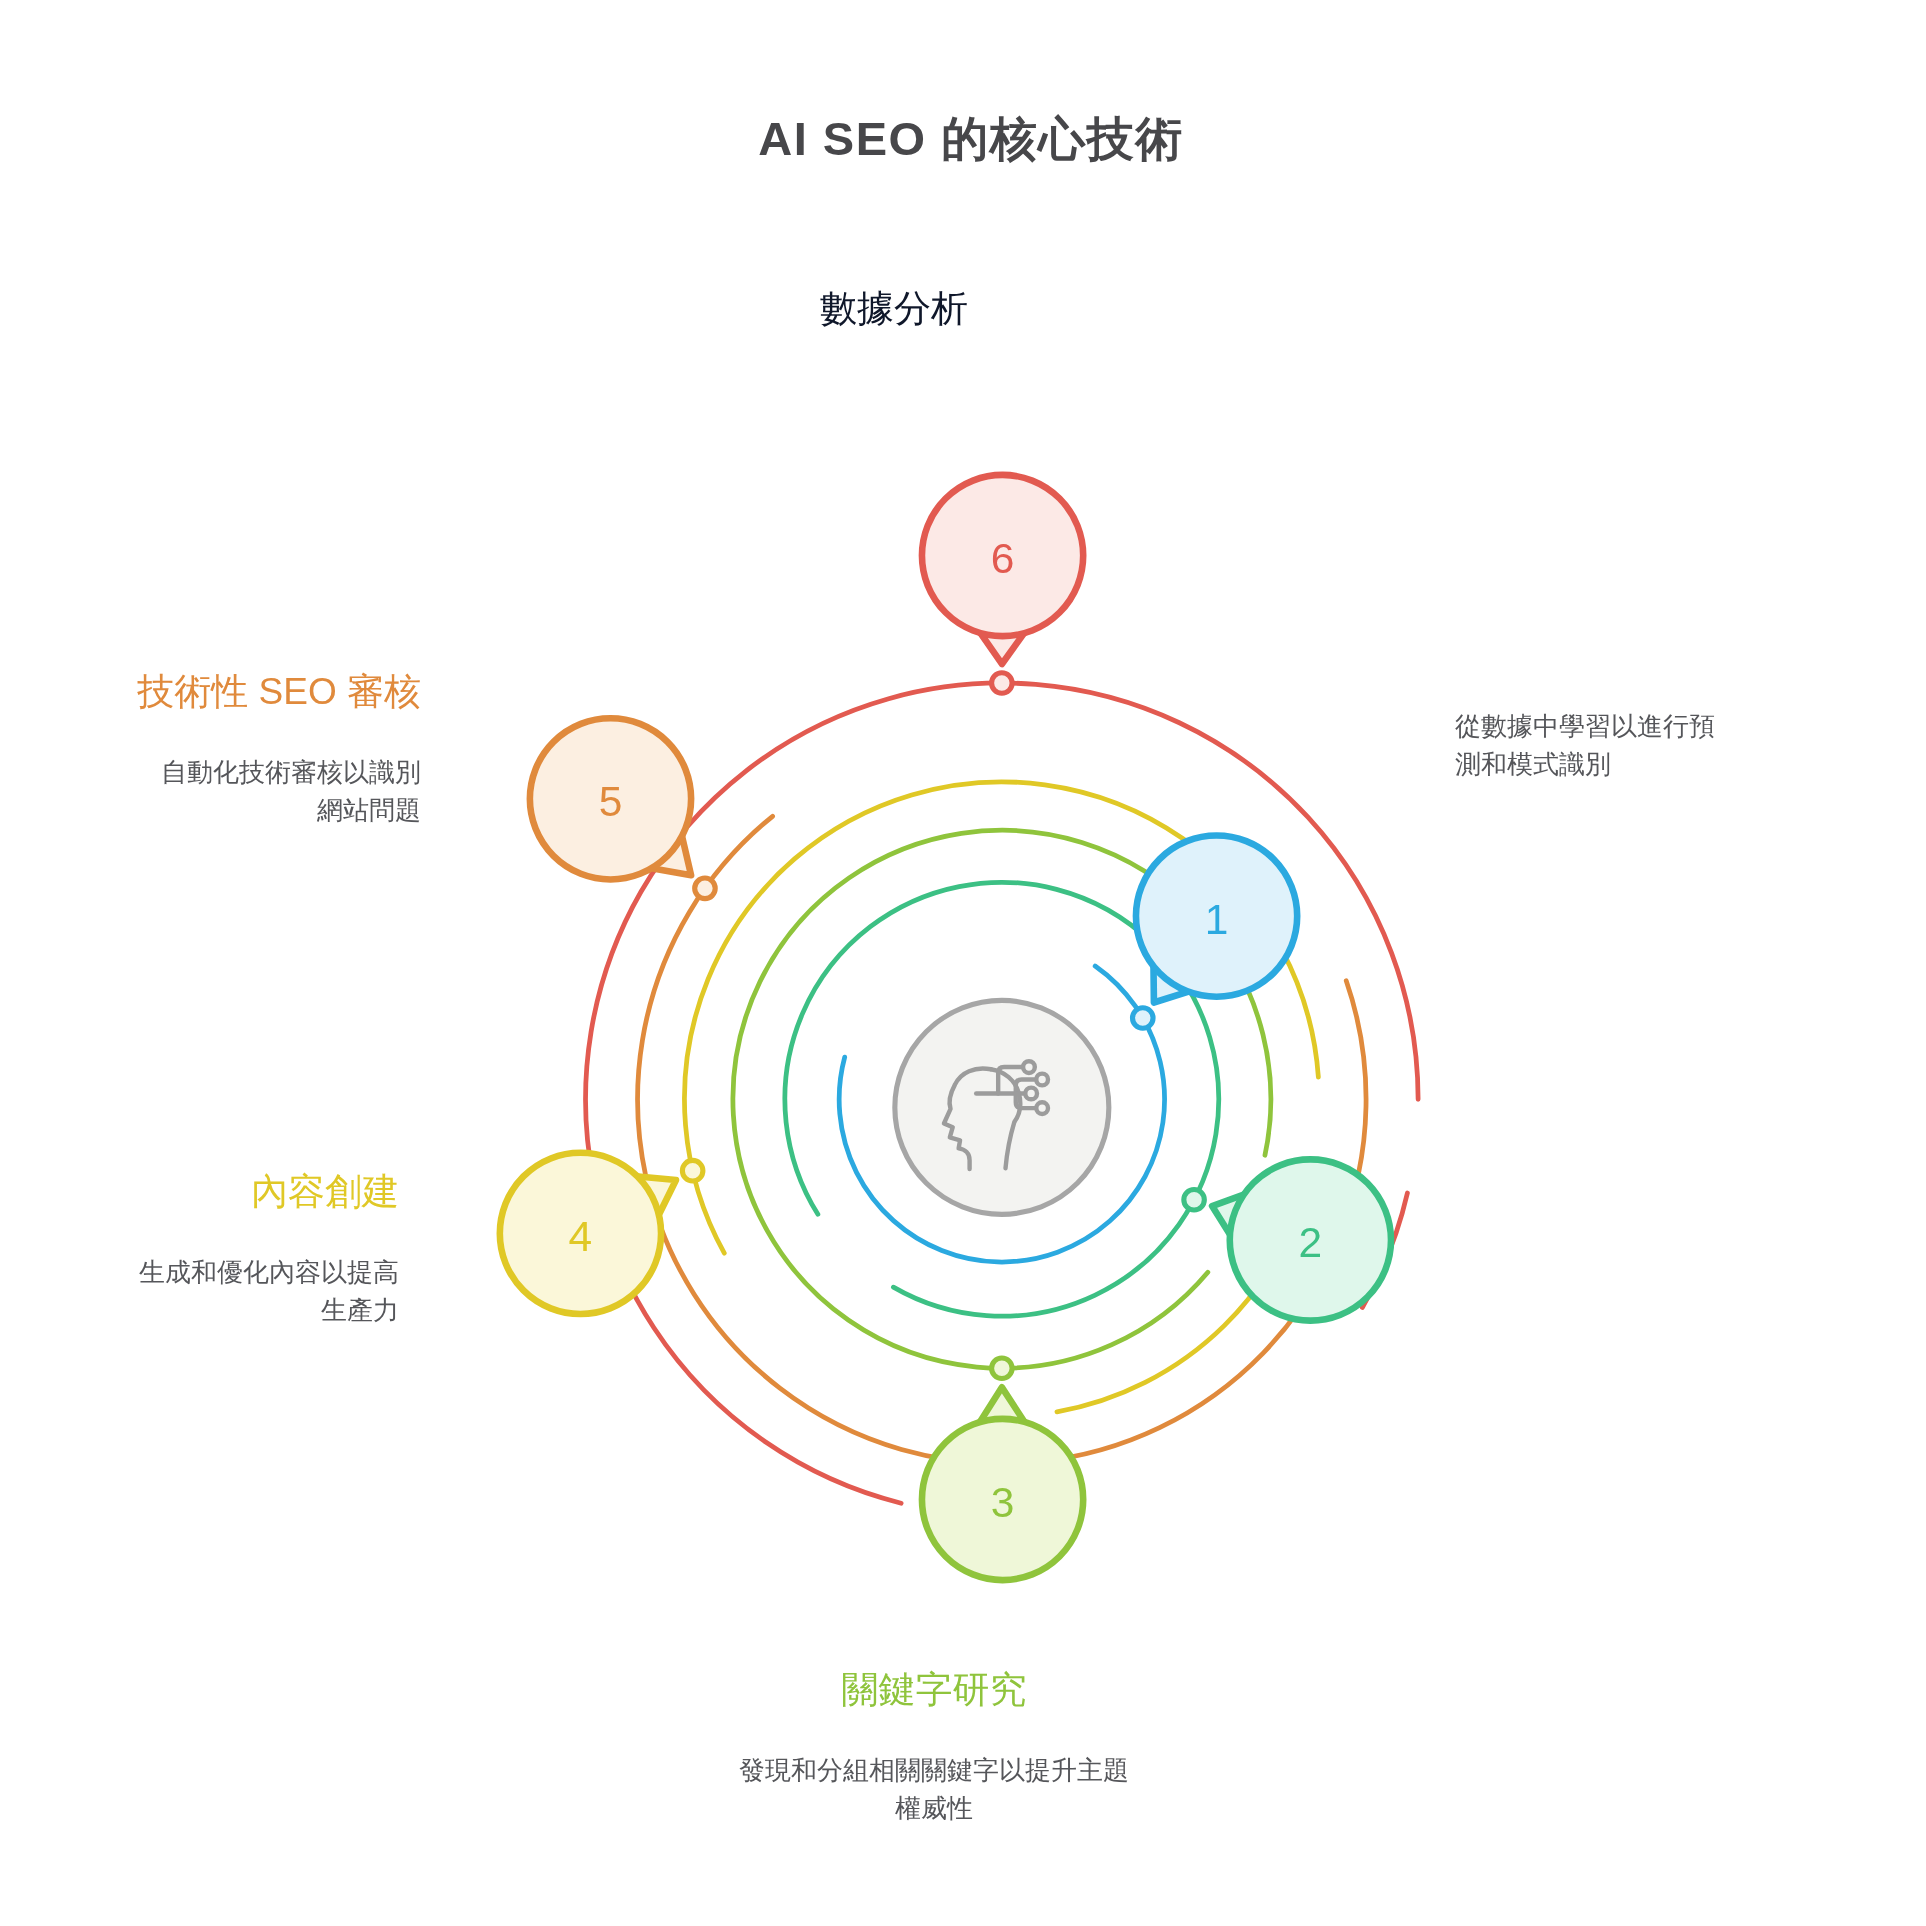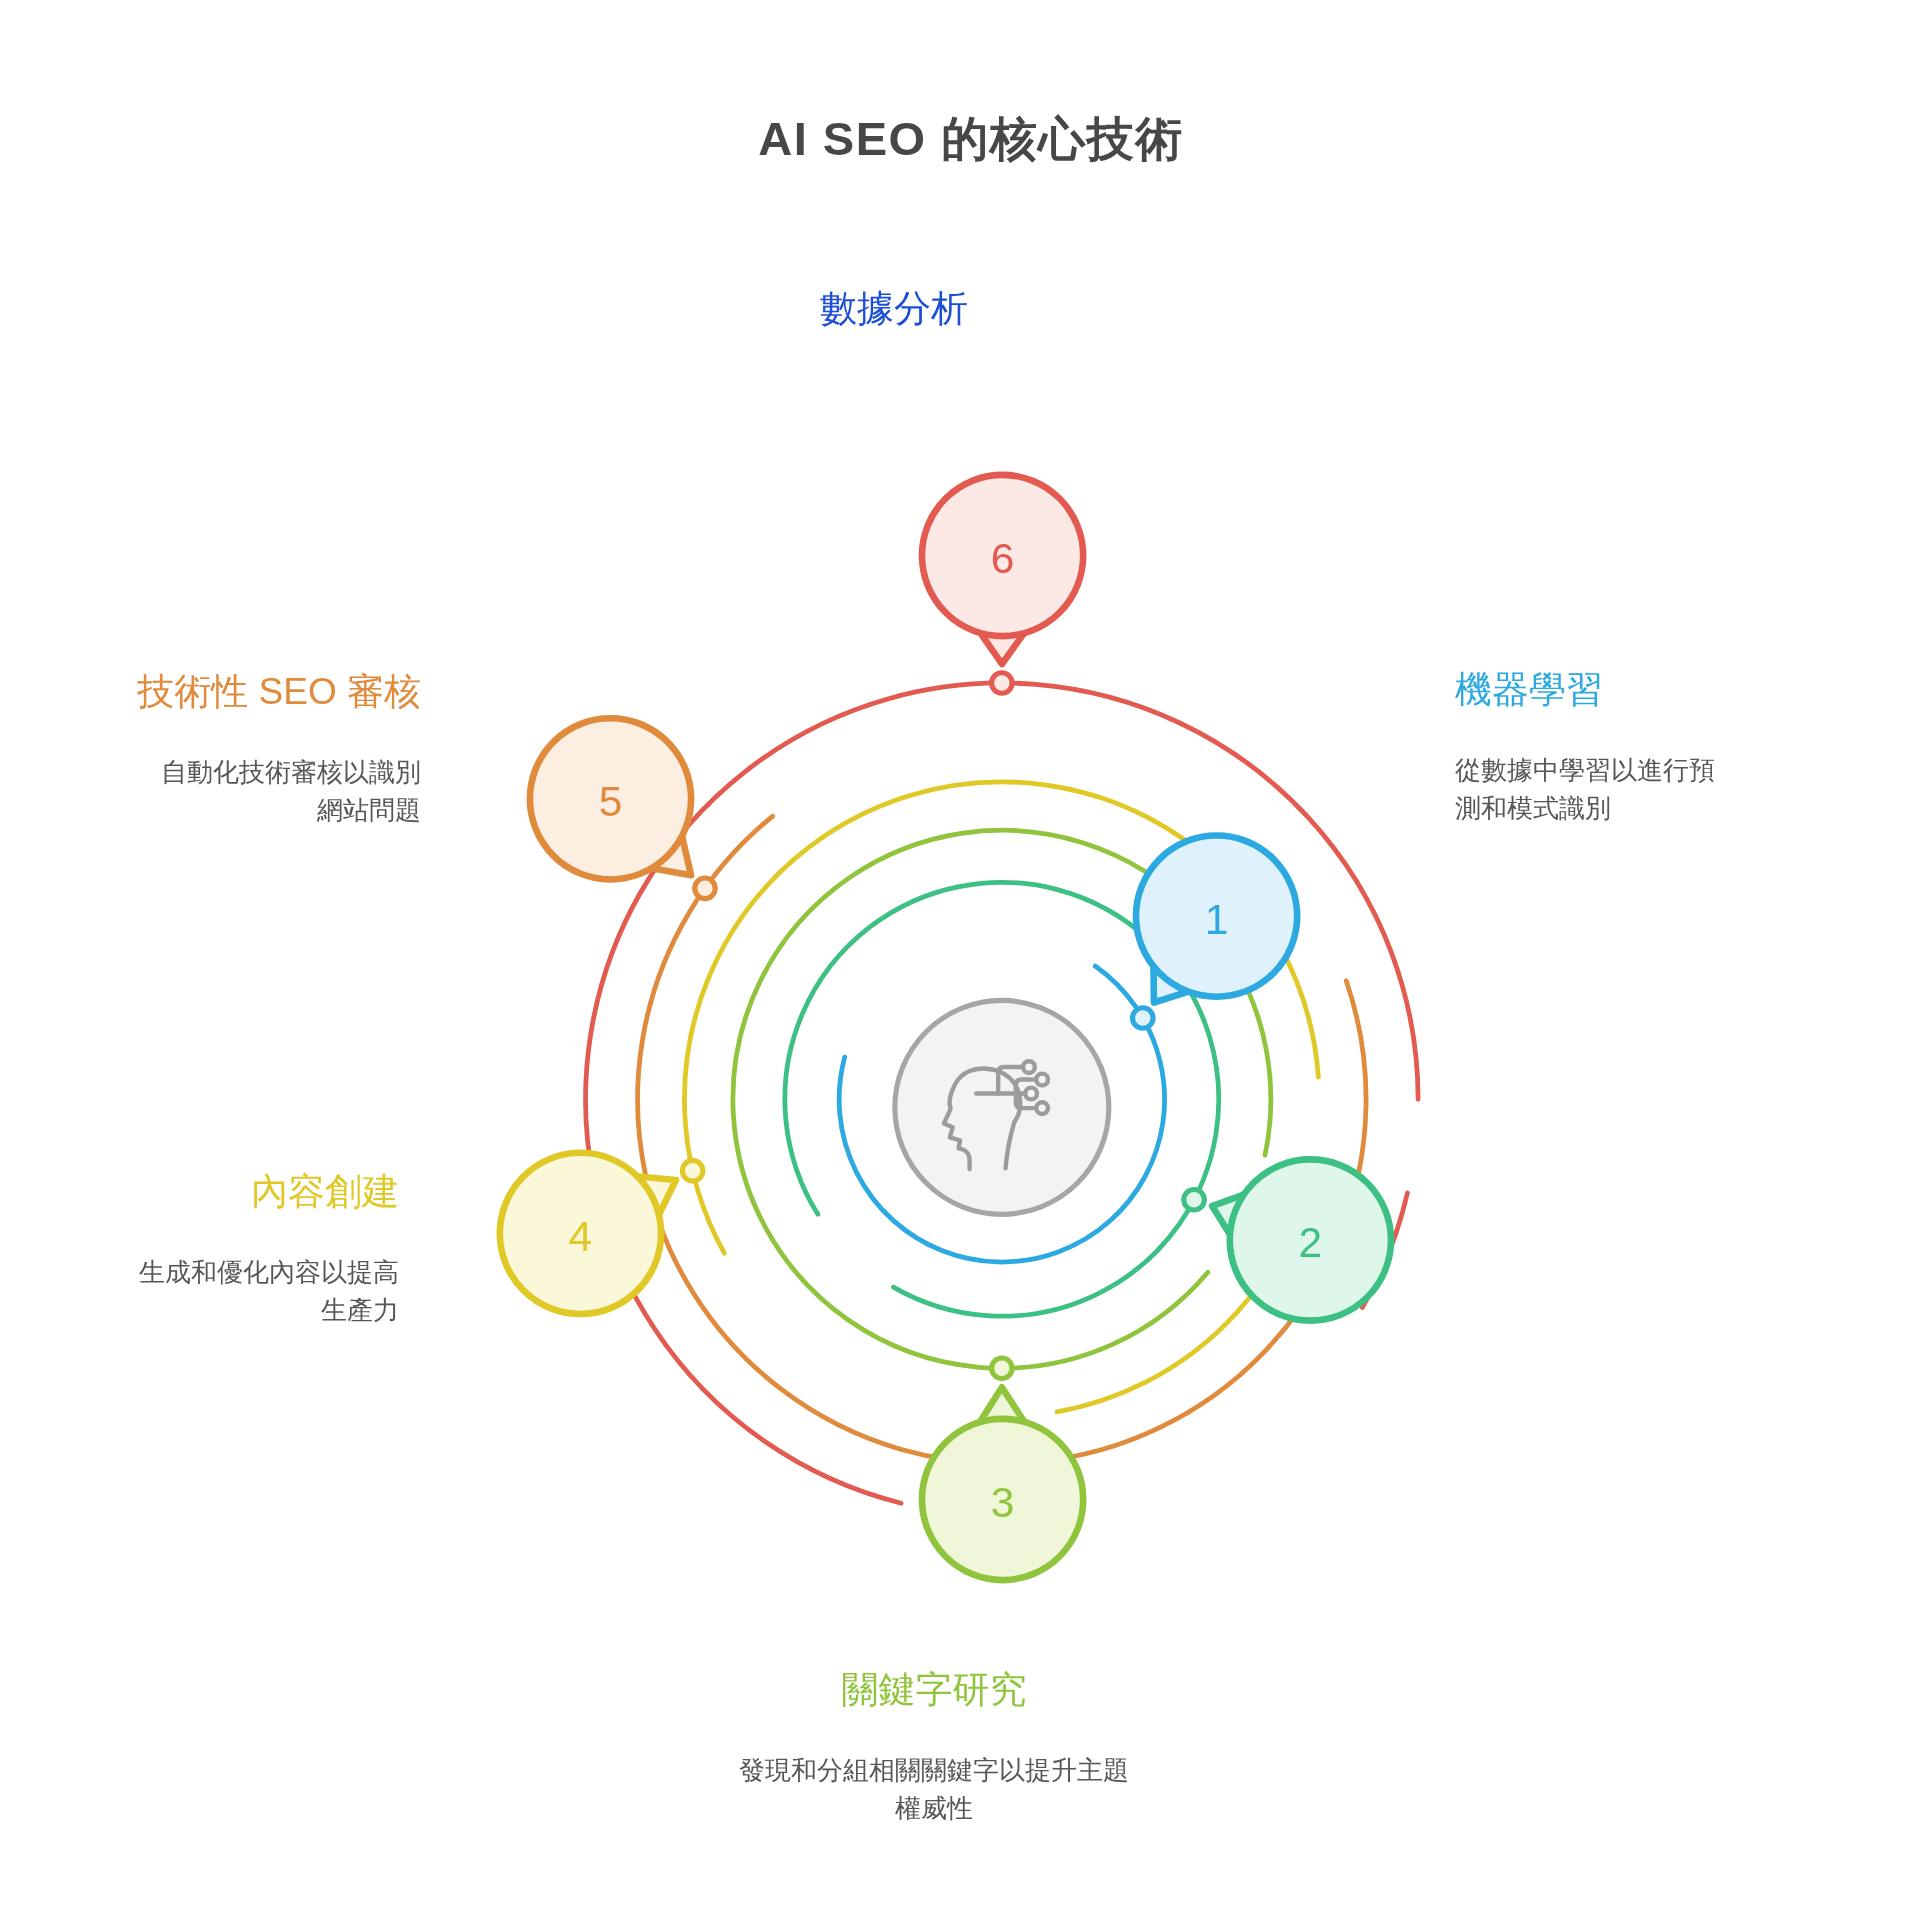--- a/index.html
+++ b/index.html
@@ -89,25 +89,24 @@
         <path d="M 1386 1492 L 1386 1481 Q 1386 1473 1394 1473 L 1414 1473"></path>
         <path d="M 1386 1492 L 1386 1504 Q 1386 1512 1394 1512 L 1414 1512"></path>
         <circle cx="1404" cy="1456" r="8" fill="#f3f3f1"></circle>
         <circle cx="1422" cy="1473" r="8" fill="#f3f3f1"></circle>
         <circle cx="1407" cy="1492" r="8" fill="#f3f3f1"></circle>
         <circle cx="1422" cy="1512" r="8" fill="#f3f3f1"></circle>
       </g>
     </svg>
 
   <div class="node-block nb-6">
-    <div class="node-title" style="color: #1d4ed8;">數據分析</div>
+    <div class="node-title" style="color: #0f172a;">數據分析</div>
   </div>
 
   <div class="node-block nb-1">
-    <div class="node-title" style="color: rgb(43, 169, 224);">機器學習</div>
     <div class="node-desc">從數據中學習以進行預測和模式識別</div>
   </div>
 
 
   <div class="node-block nb-3">
     <div class="node-title" style="color: rgb(143, 196, 60); margin-top: 39px;">關鍵字研究</div>
     <div class="node-desc">發現和分組相關關鍵字以提升主題權威性</div>
   </div>
 
   <div class="node-block nb-4">

